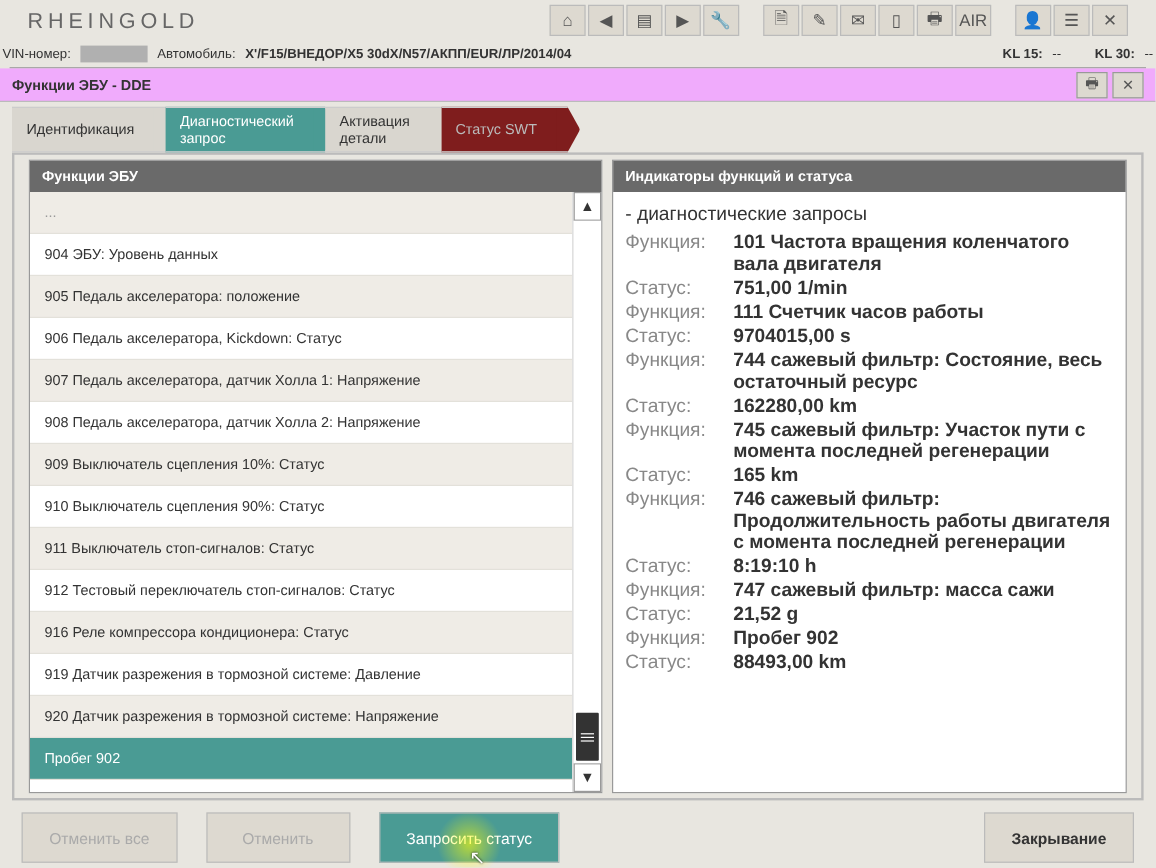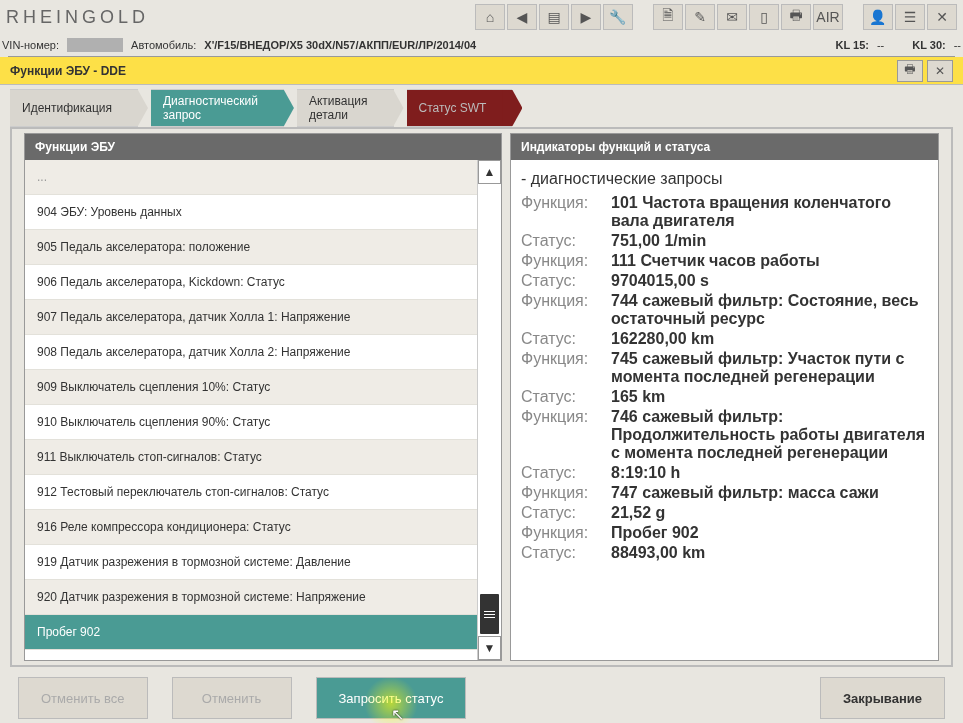--- a/index.html
+++ b/index.html
@@ -1,42 +1,42 @@
 <!DOCTYPE html>
 <html><head>
 <meta charset="utf-8">
 <style>
   * { box-sizing: border-box; margin: 0; padding: 0; }
   body { font-family: Arial, sans-serif; background: #e8e6e0; width: 963px; height: 723px; overflow: hidden; font-size: 12px; color: #333; }
 
   
-  .topbar { height: 34px; display: flex; align-items: center; padding: 0 6px; background: #e8e6e0; }
+  .topbar { height: 34px; display: flex; align-items: center; padding: 0 23px; background: #e8e6e0; }
   .logo { font-size: 18px; letter-spacing: 4px; color: #666; font-weight: 400; flex: 0 0 200px; }
   .topbar-icons { display: flex; gap: 2px; margin-left: auto; }
   .tb-btn { width: 30px; height: 26px; background: #ddd9d0; border: 1px solid #bbb; display: flex; align-items: center; justify-content: center; font-size: 14px; color: #555; cursor: pointer; }
   .tb-sep { width: 16px; }
 
   
   .infobar { display: flex; align-items: center; height: 22px; padding: 0 2px; font-size: 11px; gap: 8px; }
   .infobar .lbl { color: #333; }
   .infobar .redact { width: 56px; height: 14px; background: #b0b0b0; display: inline-block; }
   .infobar .veh { font-weight: bold; }
   .infobar .spacer { flex: 1; }
   .infobar .kl { font-weight: bold; margin-left: 20px; }
 
   .divider { border-top: 1px solid #999; margin: 0 8px; }
 
   
-  .subheader { display: flex; align-items: center; height: 28px; padding: 0 10px; background: #fde047; border-bottom: 1px solid #bbb; }
+  .subheader { display: flex; align-items: center; height: 28px; padding: 0 10px; background: #f0abfc; border-bottom: 1px solid #bbb; }
   .subheader .title { font-weight: bold; font-size: 12px; }
   .subheader .rbtns { margin-left: auto; display: flex; gap: 4px; }
   .icon-btn { width: 26px; height: 22px; border: 1px solid #999; background: #ddd9d0; display:flex; align-items:center; justify-content:center; cursor:pointer; color:#555; }
 
   
-  .tabs { display: flex; align-items: stretch; height: 42px; padding: 4px 10px 0 10px; background: #e8e6e0; gap: 13px; }
+  .tabs { display: flex; align-items: stretch; height: 42px; padding: 4px 10px 0 10px; background: #e8e6e0; gap: 0; }
   .tab { position: relative; padding: 6px 26px 6px 12px; background: #d9d6cf; color: #333; font-size: 12px; display:flex; align-items:center; cursor:pointer; border-top:1px solid #ccc; border-bottom:1px solid #ccc; white-space: pre-line; line-height: 14px; }
   .tab.active { background: #4a9b94; color: #fff; }
   .tab.disabled { background: #7f1d1d; color: #bbb; cursor: default; }
   .tab::after { content:""; position:absolute; right:-10px; top:0; bottom:0; width:20px; background: inherit; clip-path: polygon(0 0, 50% 0, 100% 50%, 50% 100%, 0 100%); }
 
   
   .main { display:flex; gap:8px; padding: 4px 12px; border: 2px solid #bbb; margin: 0 10px; background:#e8e6e0; height: 540px; }
 
   .panel { flex:1; display:flex; flex-direction:column; border:1px solid #999; background:#fff; }
   .panel-left { flex: 0 0 478px; }

